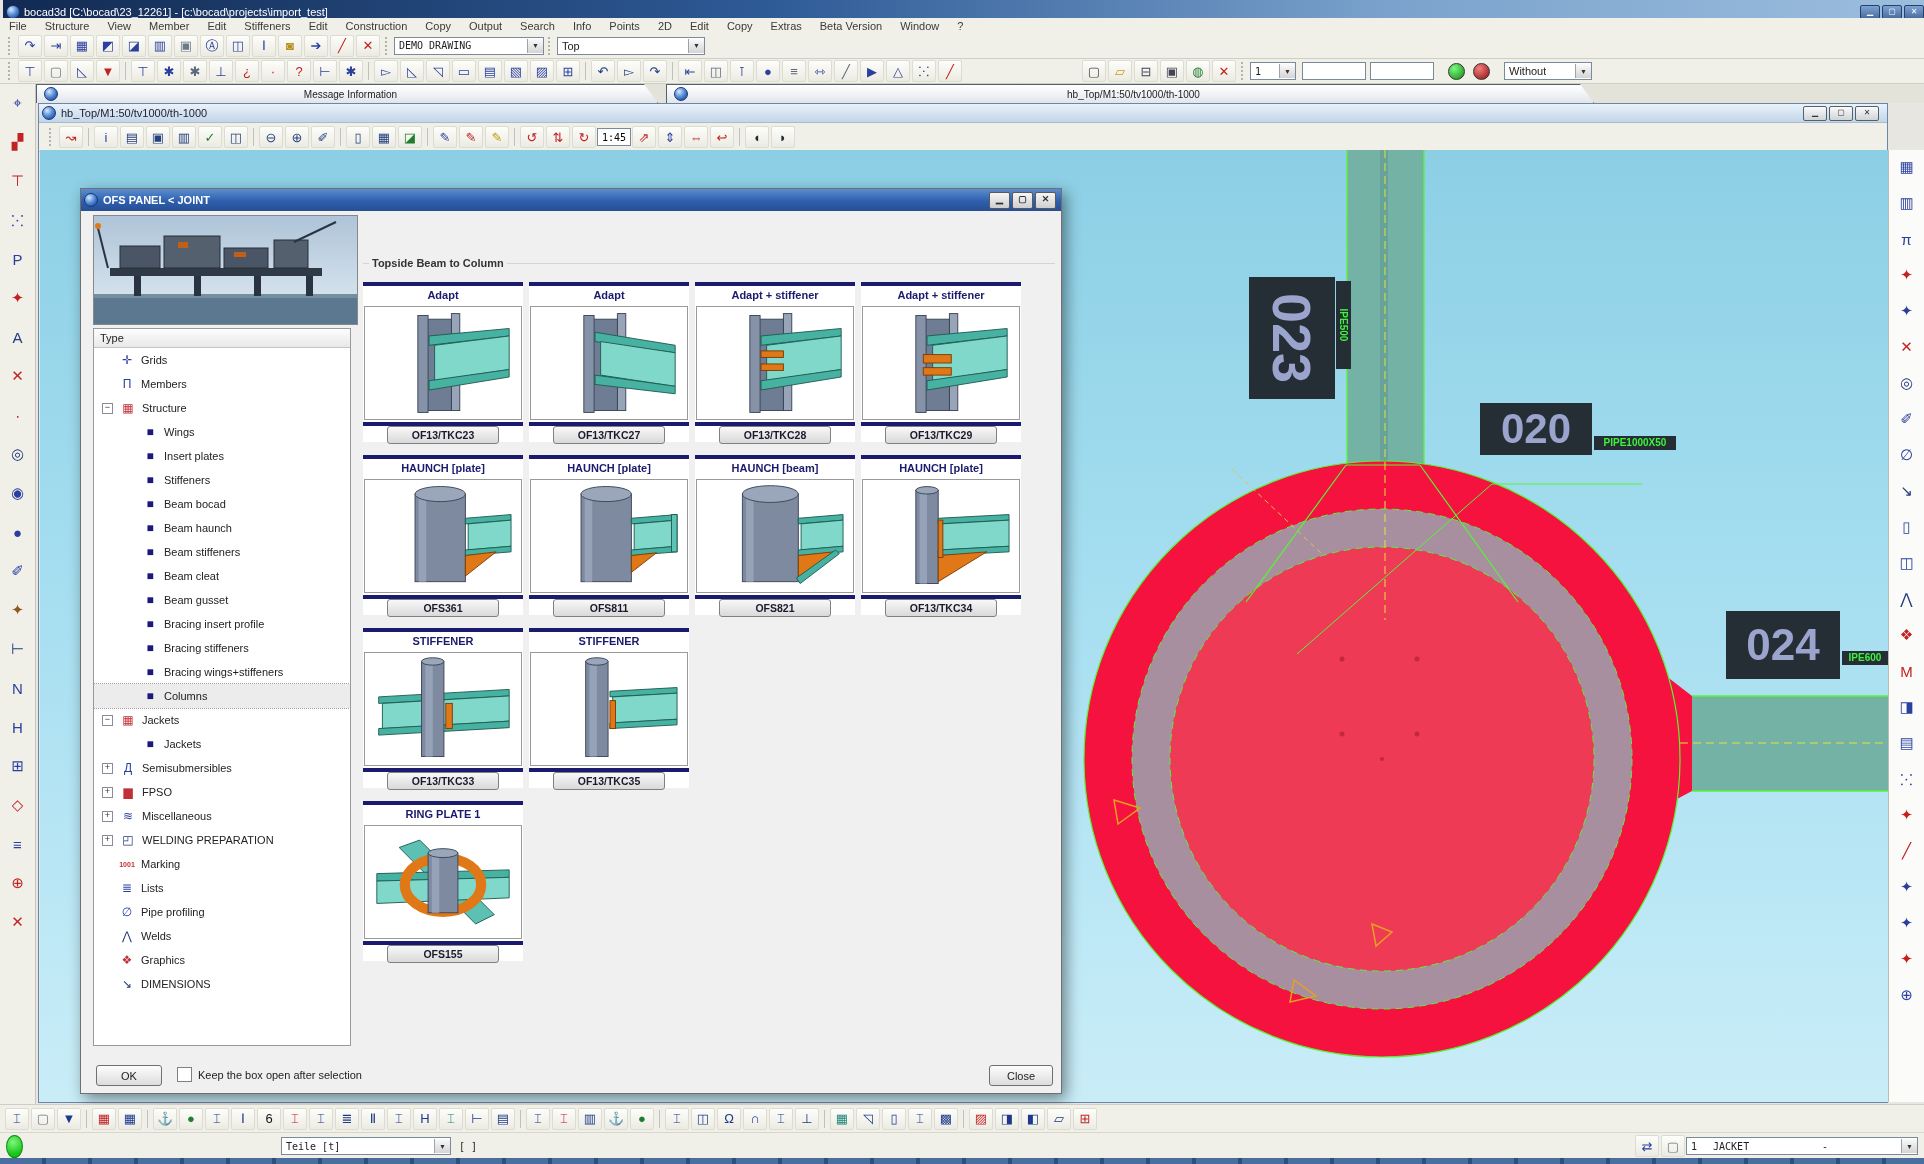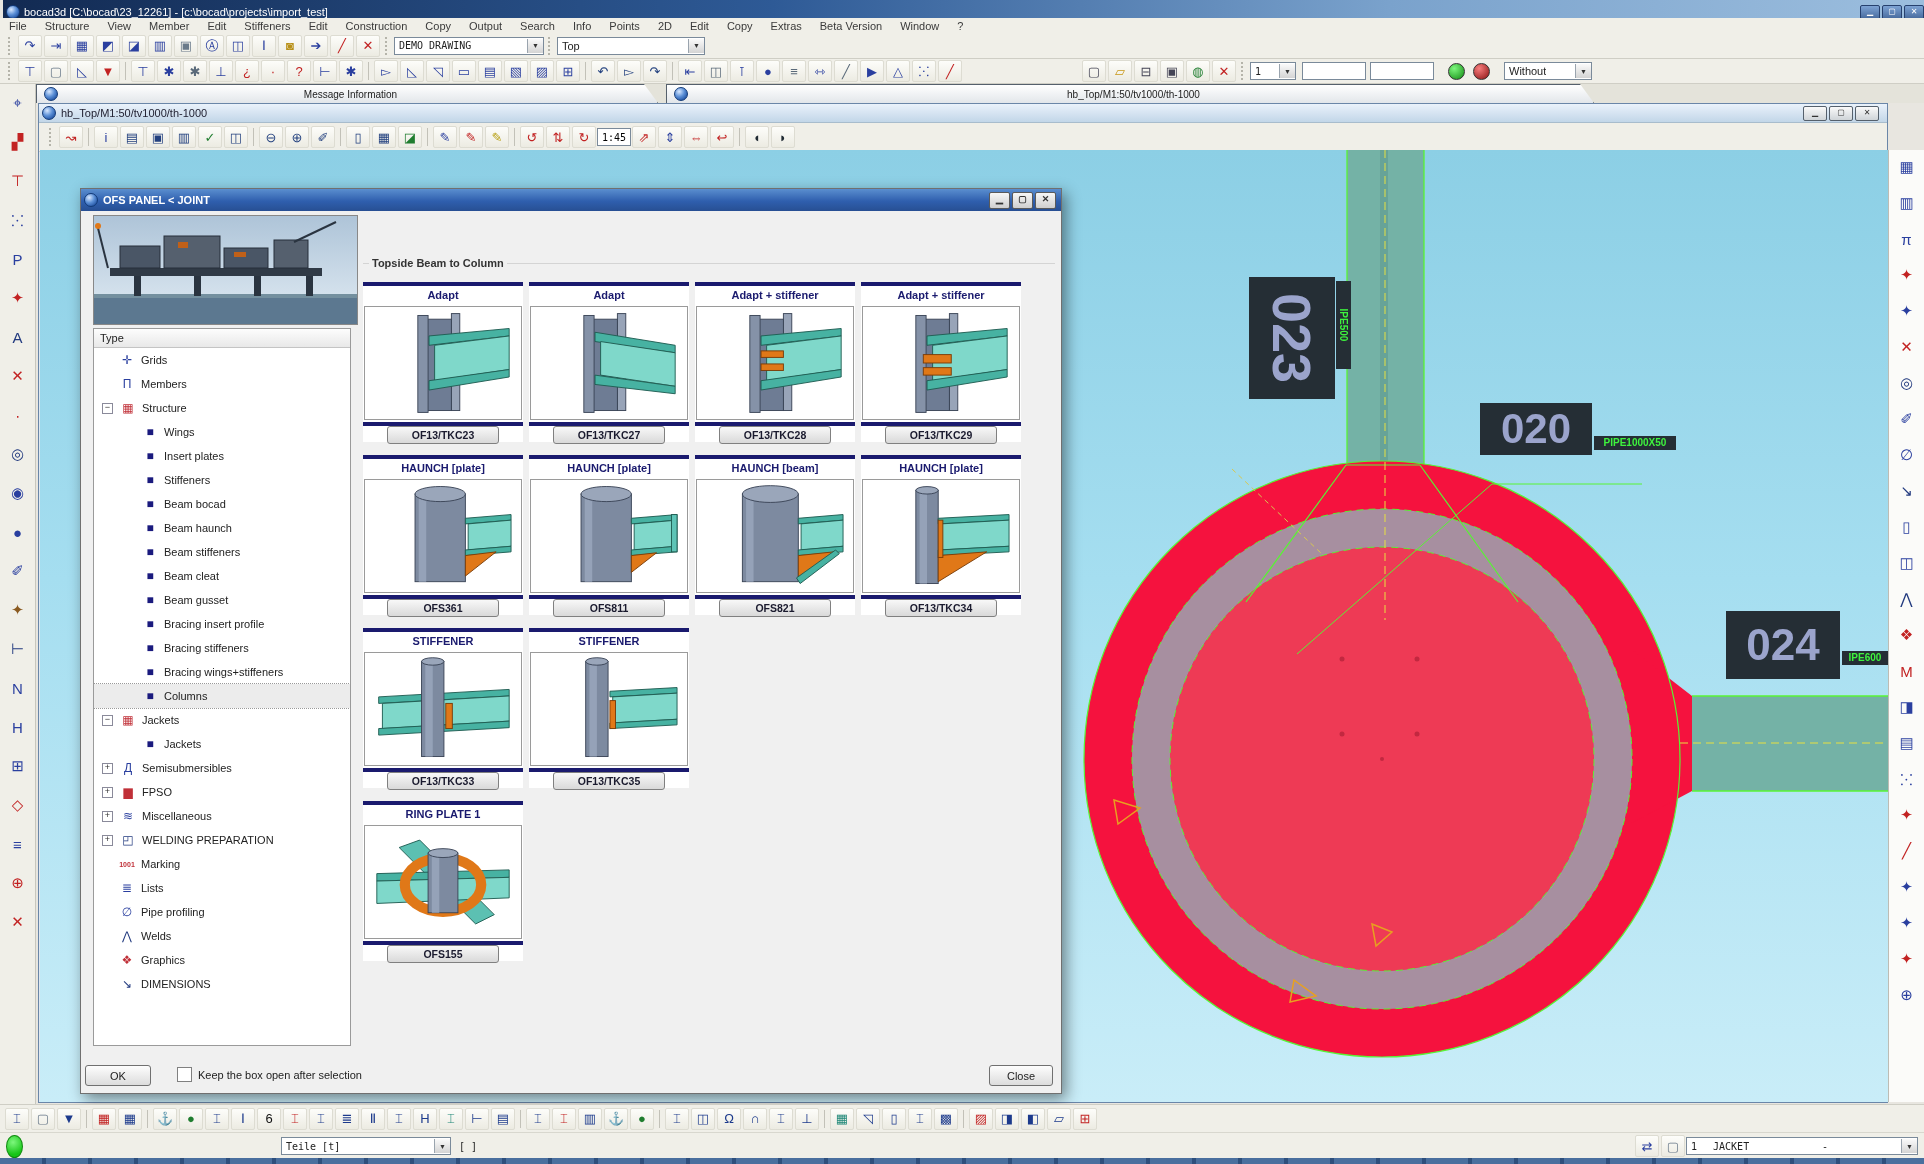--- a/index.html
+++ b/index.html
@@ -99,21 +99,21 @@
     color:#1a1a6e;font-size:11px;background:#fff;}
   .cthumb{height:112px;margin:2px 1px;border:1px solid #9a9a9a;background:#fff;display:flex;
     align-items:center;justify-content:center;}
   .ccode{height:17px;display:flex;justify-content:center;}
   .codebtn{min-width:92px;padding:0 9px;height:16px;border:1px solid #808080;border-radius:3px;
     background:linear-gradient(#f8f8f8,#d9d9d9);font-weight:bold;font-size:10.5px;color:#1a1a2e;
     display:flex;align-items:center;justify-content:center;}
   
   .pushbtn{position:absolute;height:19px;border:1px solid #707070;border-radius:3px;
     background:linear-gradient(#fdfdfd,#dcdcdc);display:flex;align-items:center;justify-content:center;font-size:11px;}
-  #okbtn{left:4px;top:876px;width:64px;}
+  #okbtn{left:15px;top:876px;width:64px;}
   #closebtn{left:908px;top:876px;width:62px;}
   #chkrow{position:absolute;left:96px;top:878px;display:flex;align-items:center;gap:6px;}
   .checkbox{width:13px;height:13px;border:1px solid #808080;background:#fff;}
   
   #bottombar{position:absolute;left:0;top:1104px;width:100%;height:28px;background:#f0efe8;
     border-top:1px solid #cfcec5;display:flex;align-items:center;padding-left:4px;box-sizing:border-box;}
   #statusbar{position:absolute;left:0;top:1132px;width:100%;height:26px;background:#f0efe8;
     display:flex;align-items:center;border-top:1px solid #d8d7ce;}
   #greenlamp{width:15px;height:21px;border-radius:50%;background:radial-gradient(circle at 40% 30%,#7df77d,#17c517 70%);
     margin-left:6px;border:1px solid #0d8a0d;}

